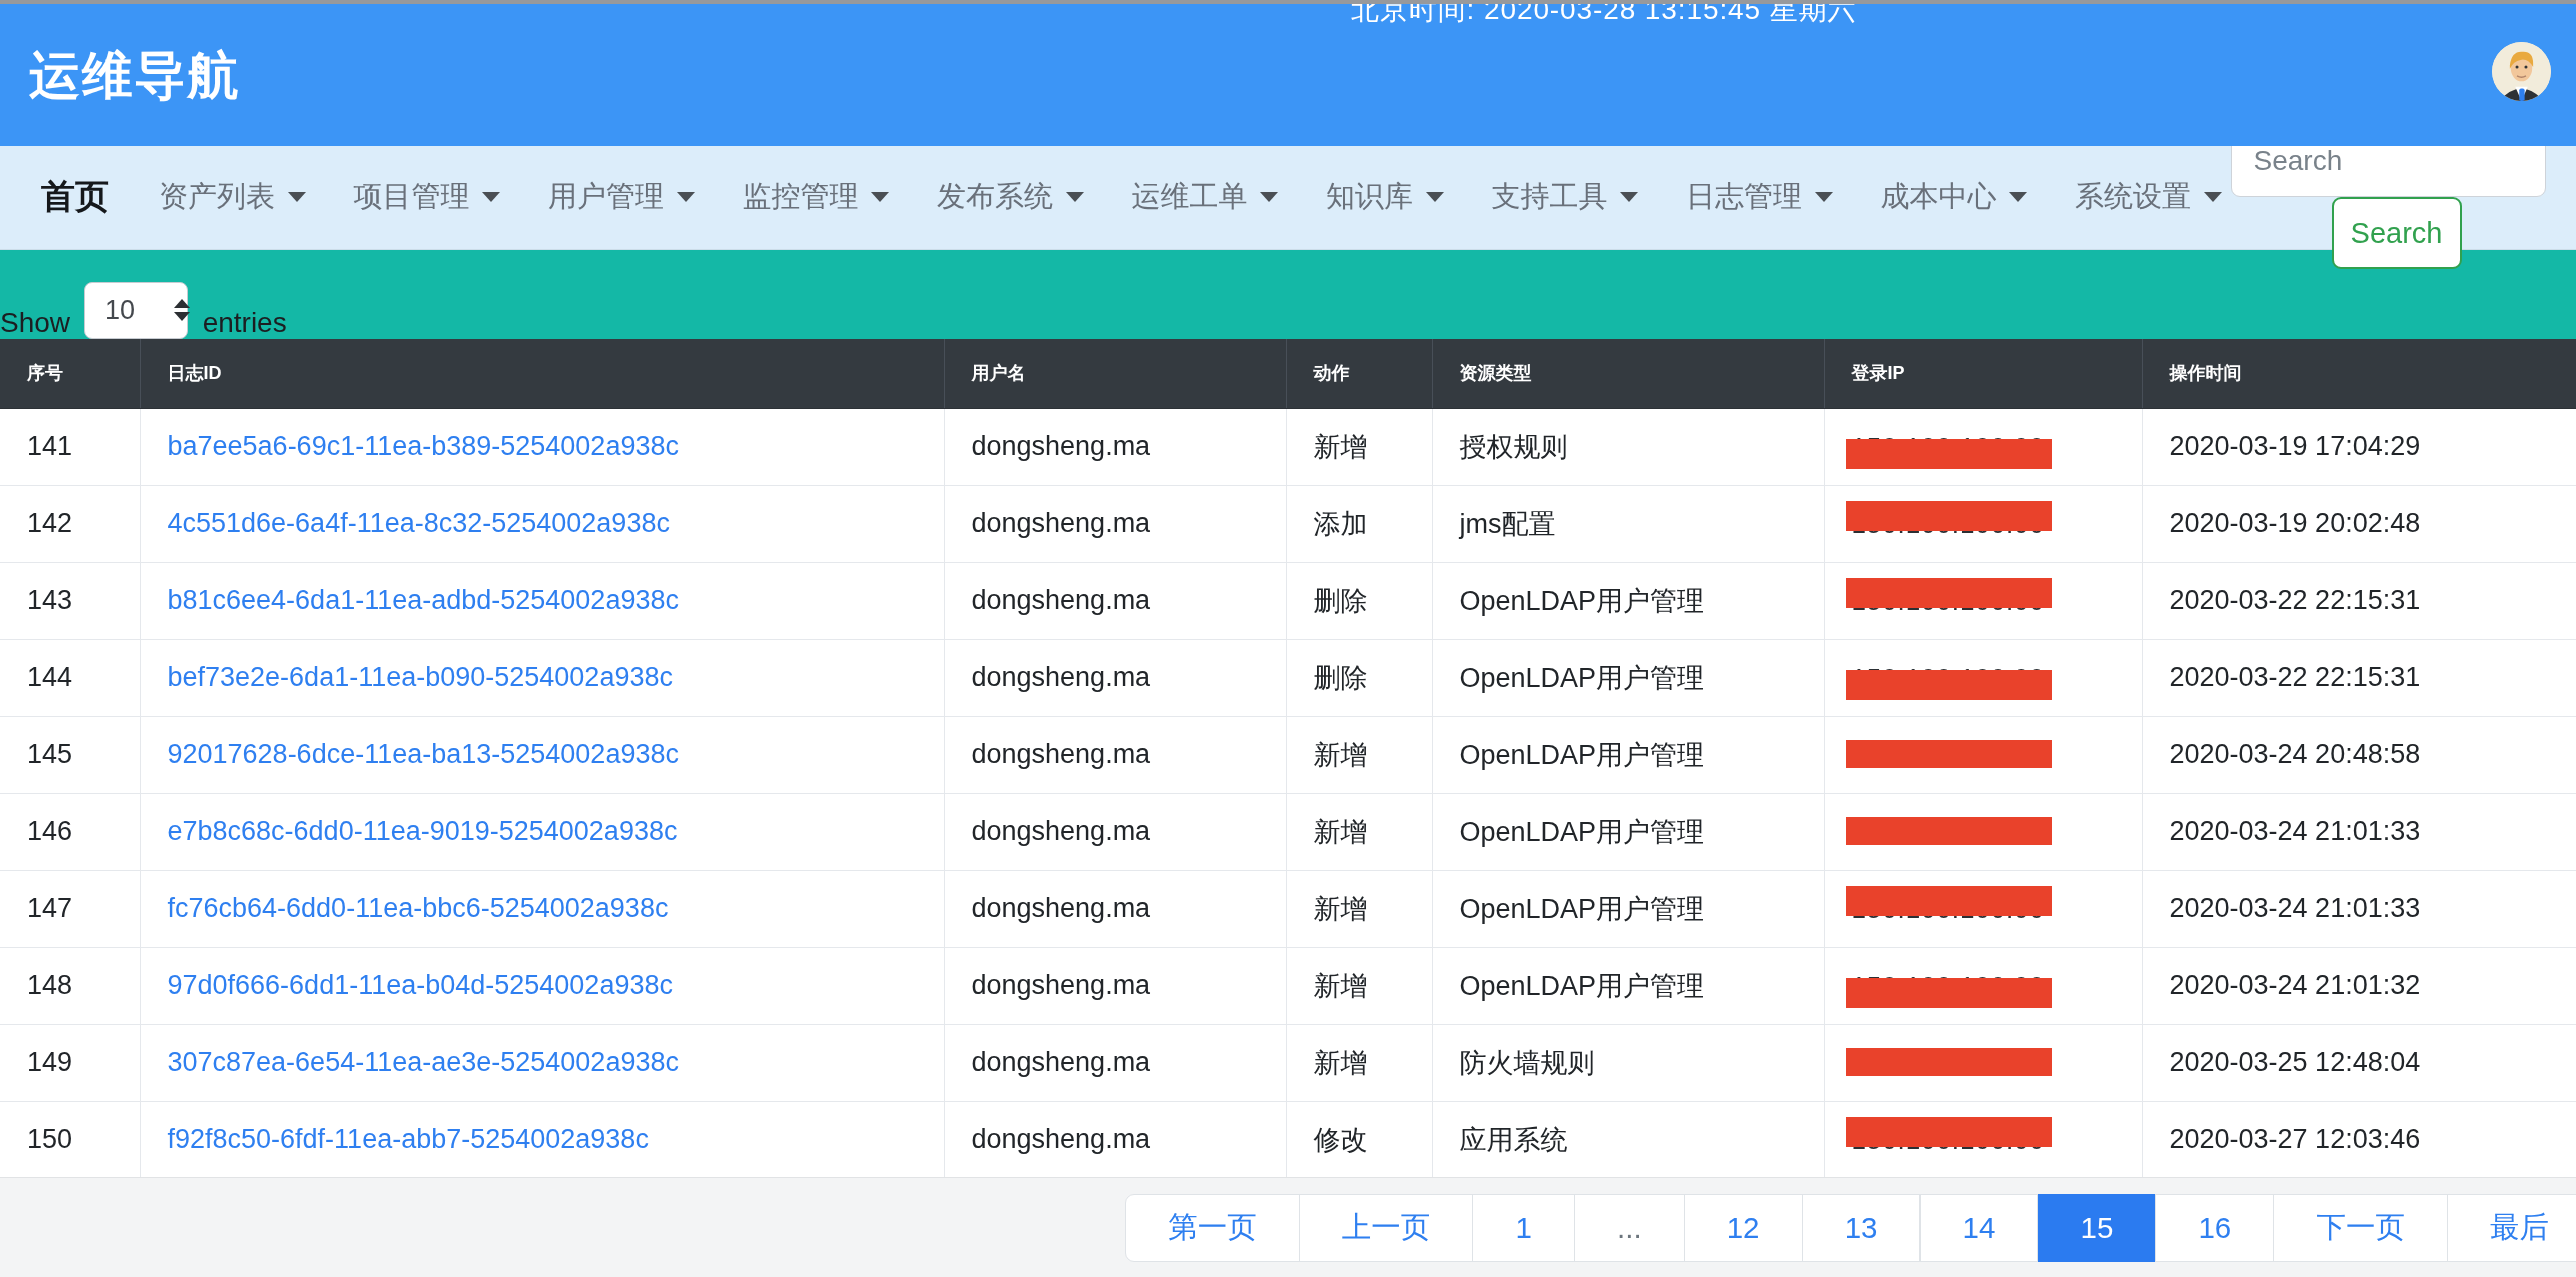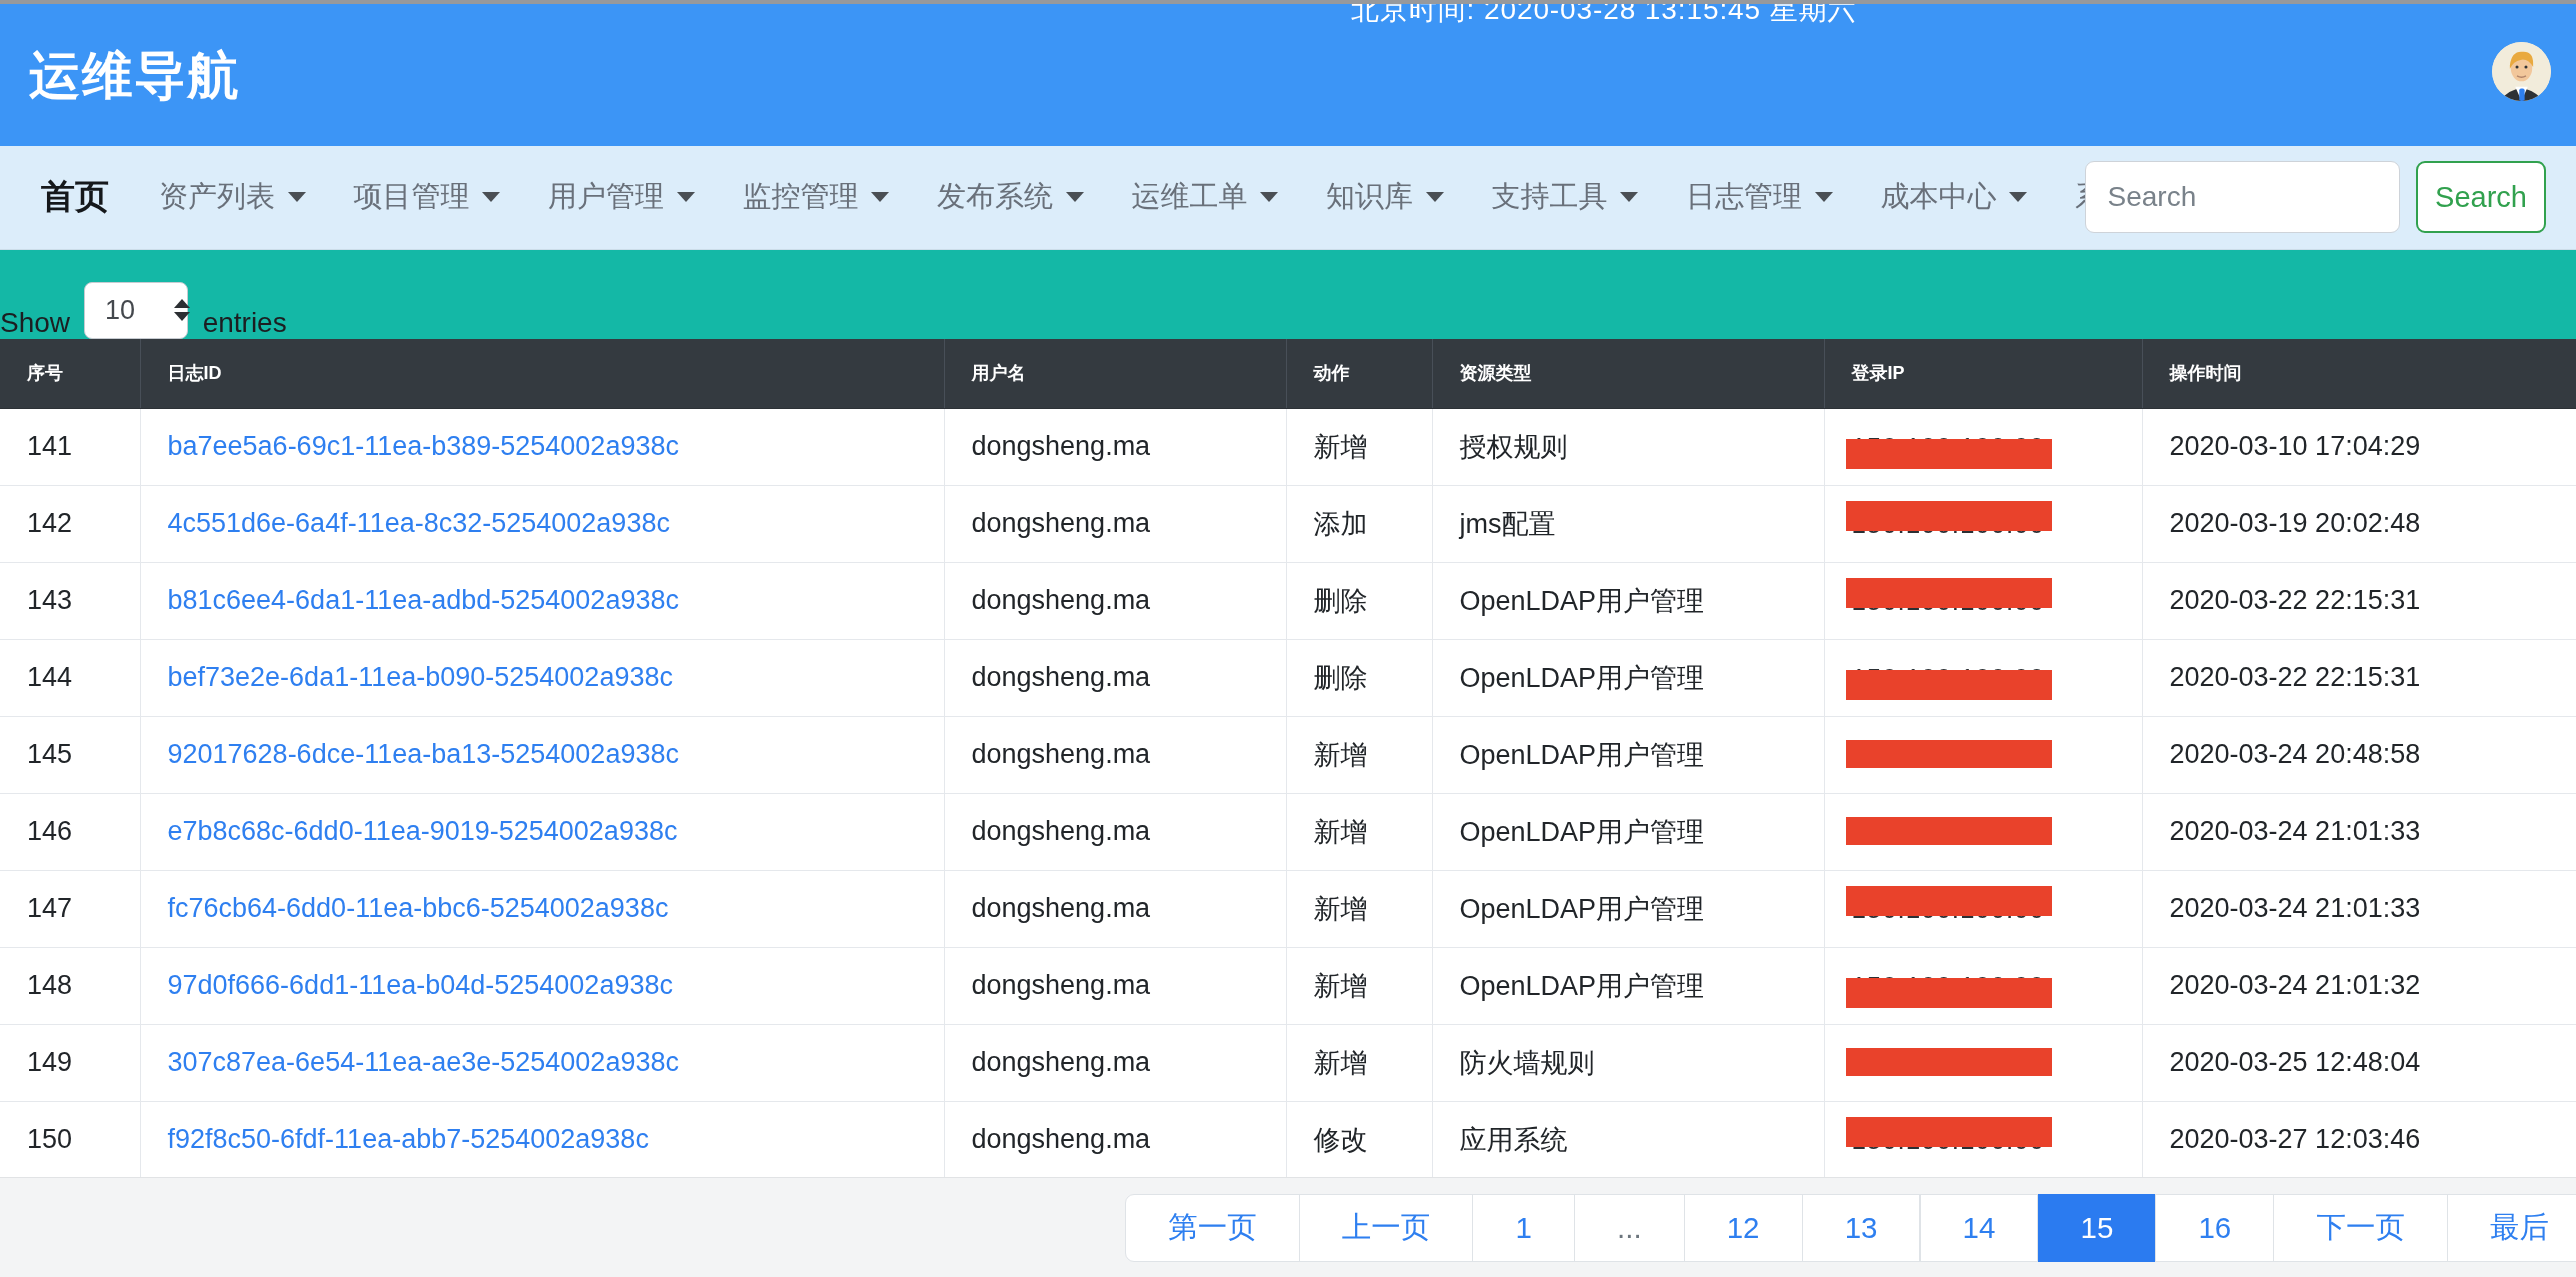--- a/index.html
+++ b/index.html
@@ -41,21 +41,21 @@
   .nav-menus { display:flex; align-items:center; }
   .nav-item {
     display:flex; align-items:center; margin-right:48px; cursor:pointer; white-space:nowrap;
   }
   .nav-item .lbl { font-size:29px; color:#69707a; }
   .caret-down {
     width:0; height:0; margin-left:12.5px;
     border-left:9px solid transparent; border-right:9px solid transparent;
     border-top:10.7px solid #4a4f54;
   }
-  .nav-search { position:absolute; right:30px; top:50%; transform:translateY(-50%); display:flex; align-items:center; }
+  .nav-search { position:absolute; right:30px; top:50%; transform:translateY(-50%); display:flex; align-items:center;flex-direction:column; }
   .search-input {
     width:315px; height:72px; box-sizing:border-box;
     border:0.9px solid #ced3d9; border-radius:9px; background:#ffffff;
     font-size:28px; color:#333; padding:0 21.5px; outline:none;
     font-family:"Liberation Sans","DejaVu Sans",sans-serif;
   }
   .search-input::placeholder { color:#79828a; }
   .search-btn {
     margin-left:16px; height:72px; width:130px; box-sizing:border-box;
     border:2.7px solid #31a14e; border-radius:9px; background:#ffffff;
@@ -239,21 +239,21 @@
       </tr>
   </thead>
   <tbody>
       <tr>
         <td>141</td>
         <td><a class="log-link">ba7ee5a6-69c1-11ea-b389-5254002a938c</a></td>
         <td>dongsheng.ma</td>
         <td>新增</td>
         <td>授权规则</td>
         <td><div class="redact peek-top"><span class="ip-text">150.100.100.00</span><span class="cover"></span></div></td>
-        <td>2020-03-10 17:04:29</td>
+        <td>2020-03-19 17:04:29</td>
       </tr>
       <tr>
         <td>142</td>
         <td><a class="log-link">4c551d6e-6a4f-11ea-8c32-5254002a938c</a></td>
         <td>dongsheng.ma</td>
         <td>添加</td>
         <td>jms配置</td>
         <td><div class="redact peek-bottom"><span class="ip-text">150.100.100.00</span><span class="cover"></span></div></td>
         <td>2020-03-19 20:02:48</td>
       </tr>

